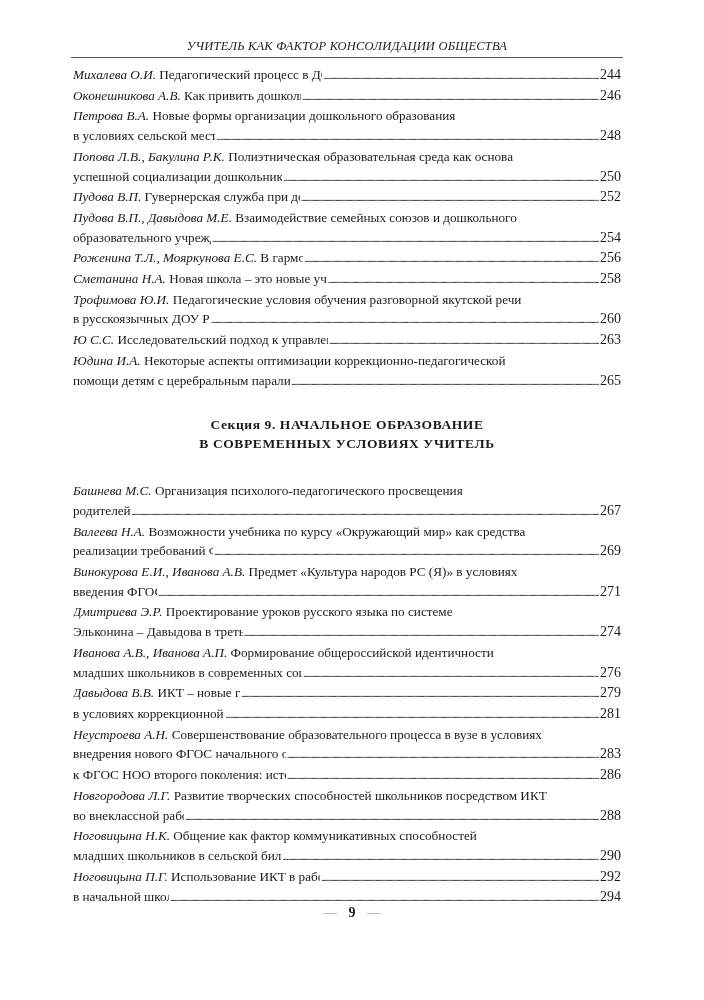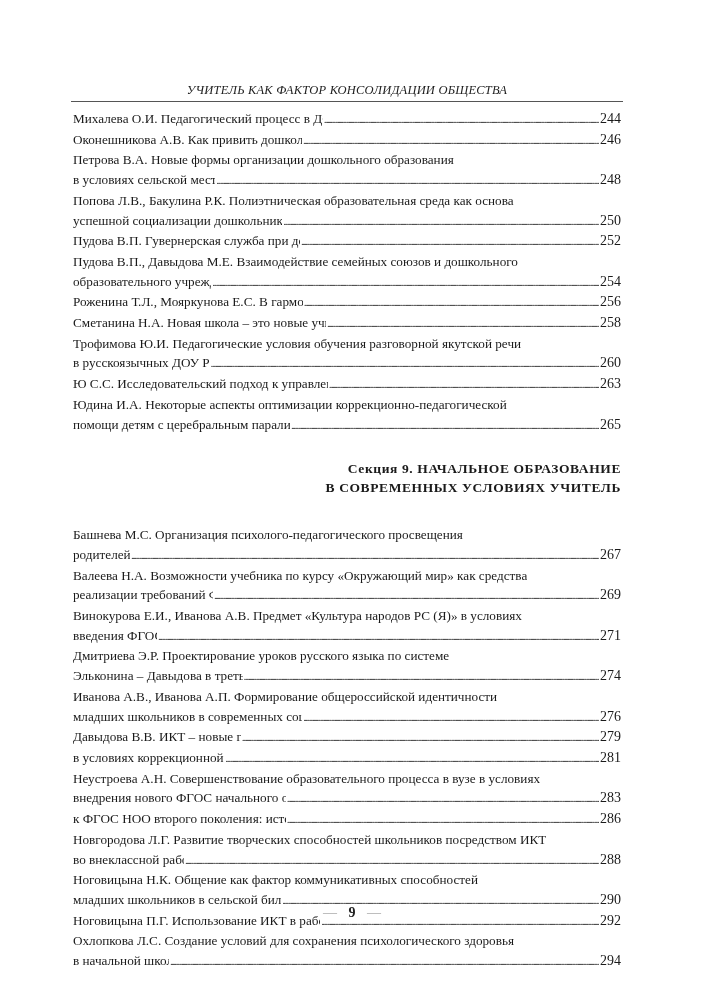--- a/index.html
+++ b/index.html
@@ -1,29 +1,29 @@
 <!DOCTYPE html>
 <html><head>
 <meta charset="utf-8">
 <style>
   html, body { margin: 0; padding: 0; background: #ffffff; }
   body { width: 704px; height: 1000px; position: relative; overflow: hidden;
          font-family: "Liberation Serif", serif; color: #1a1a1a; }
-  .page { position: absolute; left: 73px; top: 38px; width: 548px; margin-top: 44px; }
+  .page { position: absolute; left: 73px; top: 38px; width: 548px; }
   .running-head { text-align: center; font-style: italic; font-size: 12.5px;
                   letter-spacing: 0.2px; color: #222; height: 16px; line-height: 16px; }
   .head-rule { height: 0; border-top: 1.5px solid #555; margin: 3px -2px 7px -2px; }
   .entry { font-size: 13.2px; line-height: 19.7px; }
   .line { display: flex; align-items: baseline; white-space: nowrap; }
   .line .t { flex: 0 1 auto; overflow: hidden; }
   .line .dots { flex: 1 1 auto; overflow: hidden; color: #444; margin: 0 1px; }
   .line .dots::before { content: ". . . . . . . . . . . . . . . . . . . . . . . . . . . . . . . . . . . . . . . . . . . . . . . . . . . . . . . . . . . . . . . . . . . . . . . . . . . . . . . . . . . . . . . . . . . . . . . . . . . . . . . . . . . . . . . . . . . . . . . . . . . . . . . . . . . . . . . . . . . . . . . . . . . . . . . . . . . . . . . . . . . . . . . . . . . . . . . . . . . . . . . . . . . . . . . . . . . . . . . . . . . . . . . . . . . . . . . . . . . . . . . . . . . . . . . . . . . . . . . . . . . . . . . . . . . . . . . . . . . . . . . . . . . . . . . . . . . . . . . . . . . . . . . . . . . . . . . . . . . . . . . . . . . . . . . . . . . . . . . . . . . . . . . . . . . . . . . . . . . . . . . . . . . . . . . . . . . . . . . . . . . . . . . . . . . . . . . . . . . . . . . . . . . . . . . . . . . . . . . . . . . . . . . . . . . . . . . . . . . . . . . . . . . . . . ."; letter-spacing: -2.2px; font-size: 11px; }
   .line .pg { flex: 0 0 auto; font-size: 14px; }
-  .author { }
-  .section-title { text-align: right; font-weight: bold; font-size: 13.5px;
+  .author { font-style: italic; }
+  .section-title { text-align: center; font-weight: bold; font-size: 13.5px;
                    line-height: 19px; letter-spacing: 0.6px; margin: 24px 0 28px 0; }
   .footer { position: absolute; left: 0; width: 704px; top: 905px; text-align: center;
             font-size: 14px; font-weight: bold; color: #222; }
   .footer .dash { color: #aaa; font-weight: normal; margin: 0 8px; }
 </style>
 </head>
 <body>
 
 <div class="page">
   <div class="running-head">УЧИТЕЛЬ КАК ФАКТОР КОНСОЛИДАЦИИ ОБЩЕСТВА</div>
@@ -233,23 +233,20 @@
       </div>
       <div class="entry">
         <div class="line">
           <span class="t"><span class="author">Ноговицына П.Г.</span> <span>Использование ИКТ в работе учителя начальных классов</span></span>
           <span class="dots"></span>
           <span class="pg">292</span>
         </div>
       </div>
       <div class="entry">
         <div class="line">
-          <span class="t"><span class="author">Охлопкова Л.С.</span> <span>Создание условий для сохранения психологического здоровья</span></span>
-        </div>
-        <div class="line">
           <span class="t"><span>в начальной школе</span></span>
           <span class="dots"></span>
           <span class="pg">294</span>
         </div>
       </div>
     </div>
 </div>
 
 <div class="footer">
   <span class="dash">—</span>

